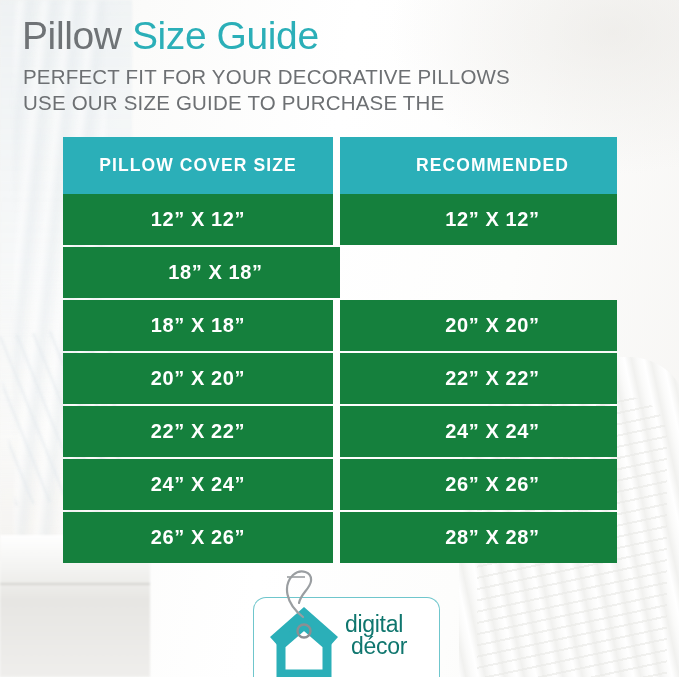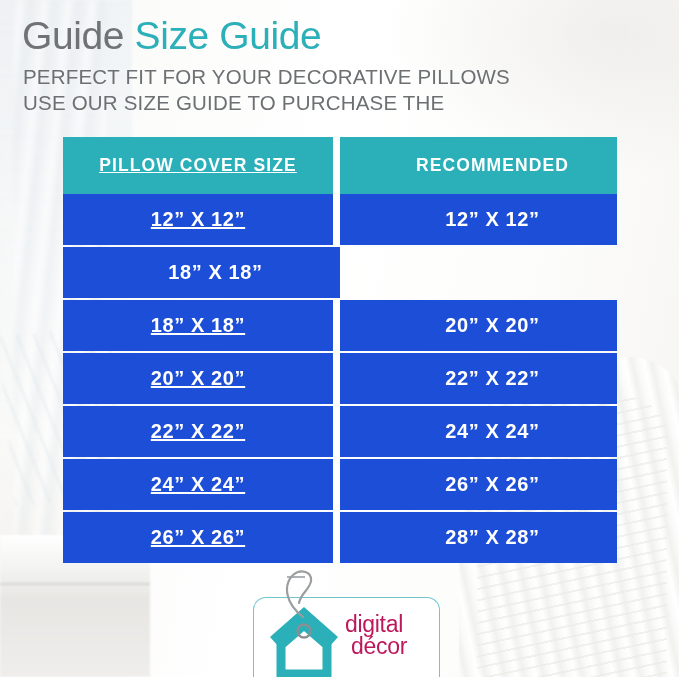--- a/index.html
+++ b/index.html
@@ -90,50 +90,50 @@
 
   
   .table {
     position:absolute; left:63px; top:137px; width:554px;
   }
   .trow { display:flex; gap:7px; margin-bottom:3px; }
   .trow:last-child { margin-bottom:0; }
   .cell {
     display:flex; align-items:center; justify-content:center; text-align:center;
   }
-  .c-left  { width:270px;text-decoration:underline; }
+  .c-left  { width:270px; }
   .c-right { width:277px;padding-left:28px; }
 
   .thead .cell {
     background:#2BAFB8; height:57px; color:#ffffff;
     font-weight:700; font-size:17.5px; letter-spacing:1.1px; line-height:21px;
   }
   .thead .c-left  { font-size:17.5px; }
   .thead .c-right { font-size:17.5px; }
 
   .tbody .cell {
-    background:#1d4ed8; height:51px;
+    background:#15803d; height:51px;
     color:#ffffff; font-weight:700; font-size:20px; letter-spacing:.6px;
   }
   .tbody .trow { margin-bottom:2px; }
 
   
   .logo-card {
     position:absolute; left:253px; top:597px; width:187px; height:80px;
     background:#ffffff; border:1.6px solid #6fc6cc;
     border-radius:13px 13px 0 0; border-bottom:none;
   }
   .logo-string {
     position:absolute; left:279px; top:569px; width:44px; height:52px;
     z-index:3; pointer-events:none;
   }
   .logo-house { position:absolute; left:265px; top:601px; width:78px; height:76px; }
   .logo-word {
     position:absolute; left:345px; top:613px;
-    color:#be185d; font-weight:300; font-size:23px; line-height:22px;
+    color:#0f766e; font-weight:300; font-size:23px; line-height:22px;
     letter-spacing:-.3px;
   }
   .logo-word span { display:block; }
   .logo-word .lw2 { padding-left:6px; }
 </style>
 </head>
 <body>
 
 <div id="backdrop">
   <div class="bg-base"></div>
@@ -141,21 +141,21 @@
   <div class="bg-window"></div>
   <div class="bg-curtain"></div>
   <div class="bg-pillowtext"></div>
   <div class="bg-sill"></div>
   <div class="bg-blanket"></div>
 </div>
 
 <div id="content">
 
   <div class="title">
-    <span class="t-light">Guide</span>
+    <span class="t-light">Pillow</span>
     <span class="t-accent">Size Guide</span>
   </div>
 
   <div class="subtitle">
     <div>PERFECT FIT FOR YOUR DECORATIVE PILLOWS</div>
     <div>USE OUR SIZE GUIDE TO PURCHASE THE</div>
   </div>
 
   <div class="table">
 

